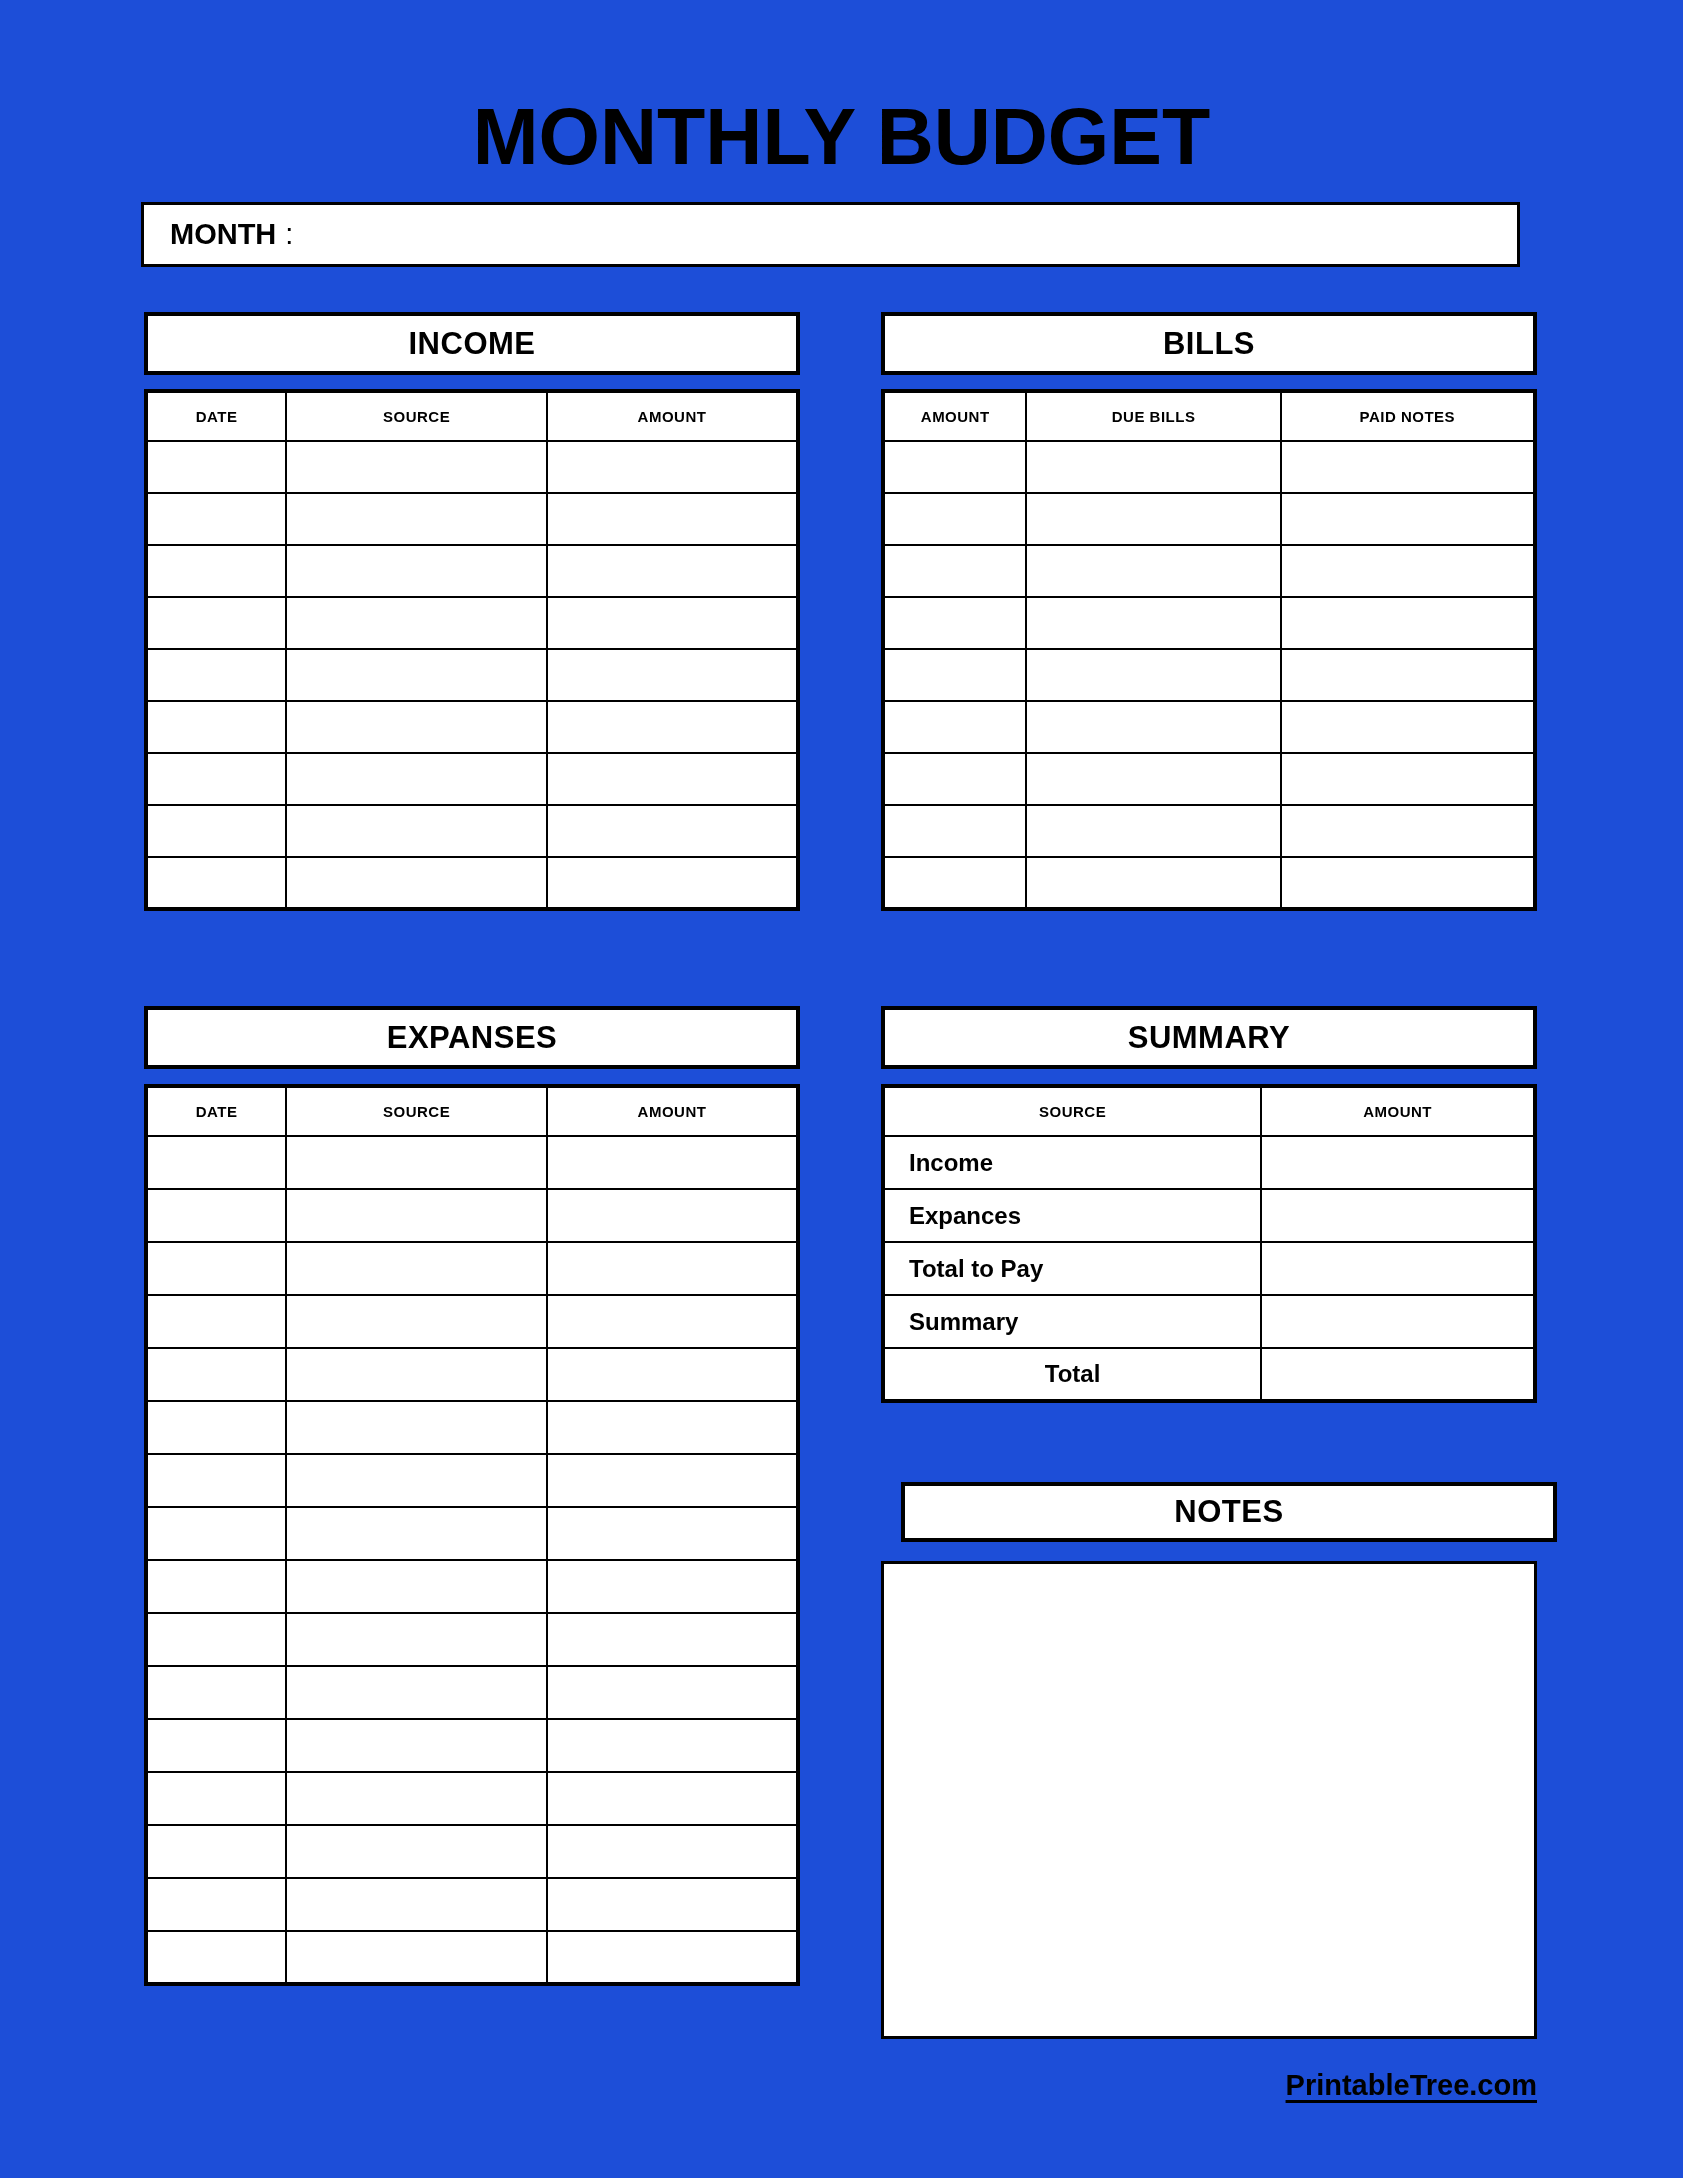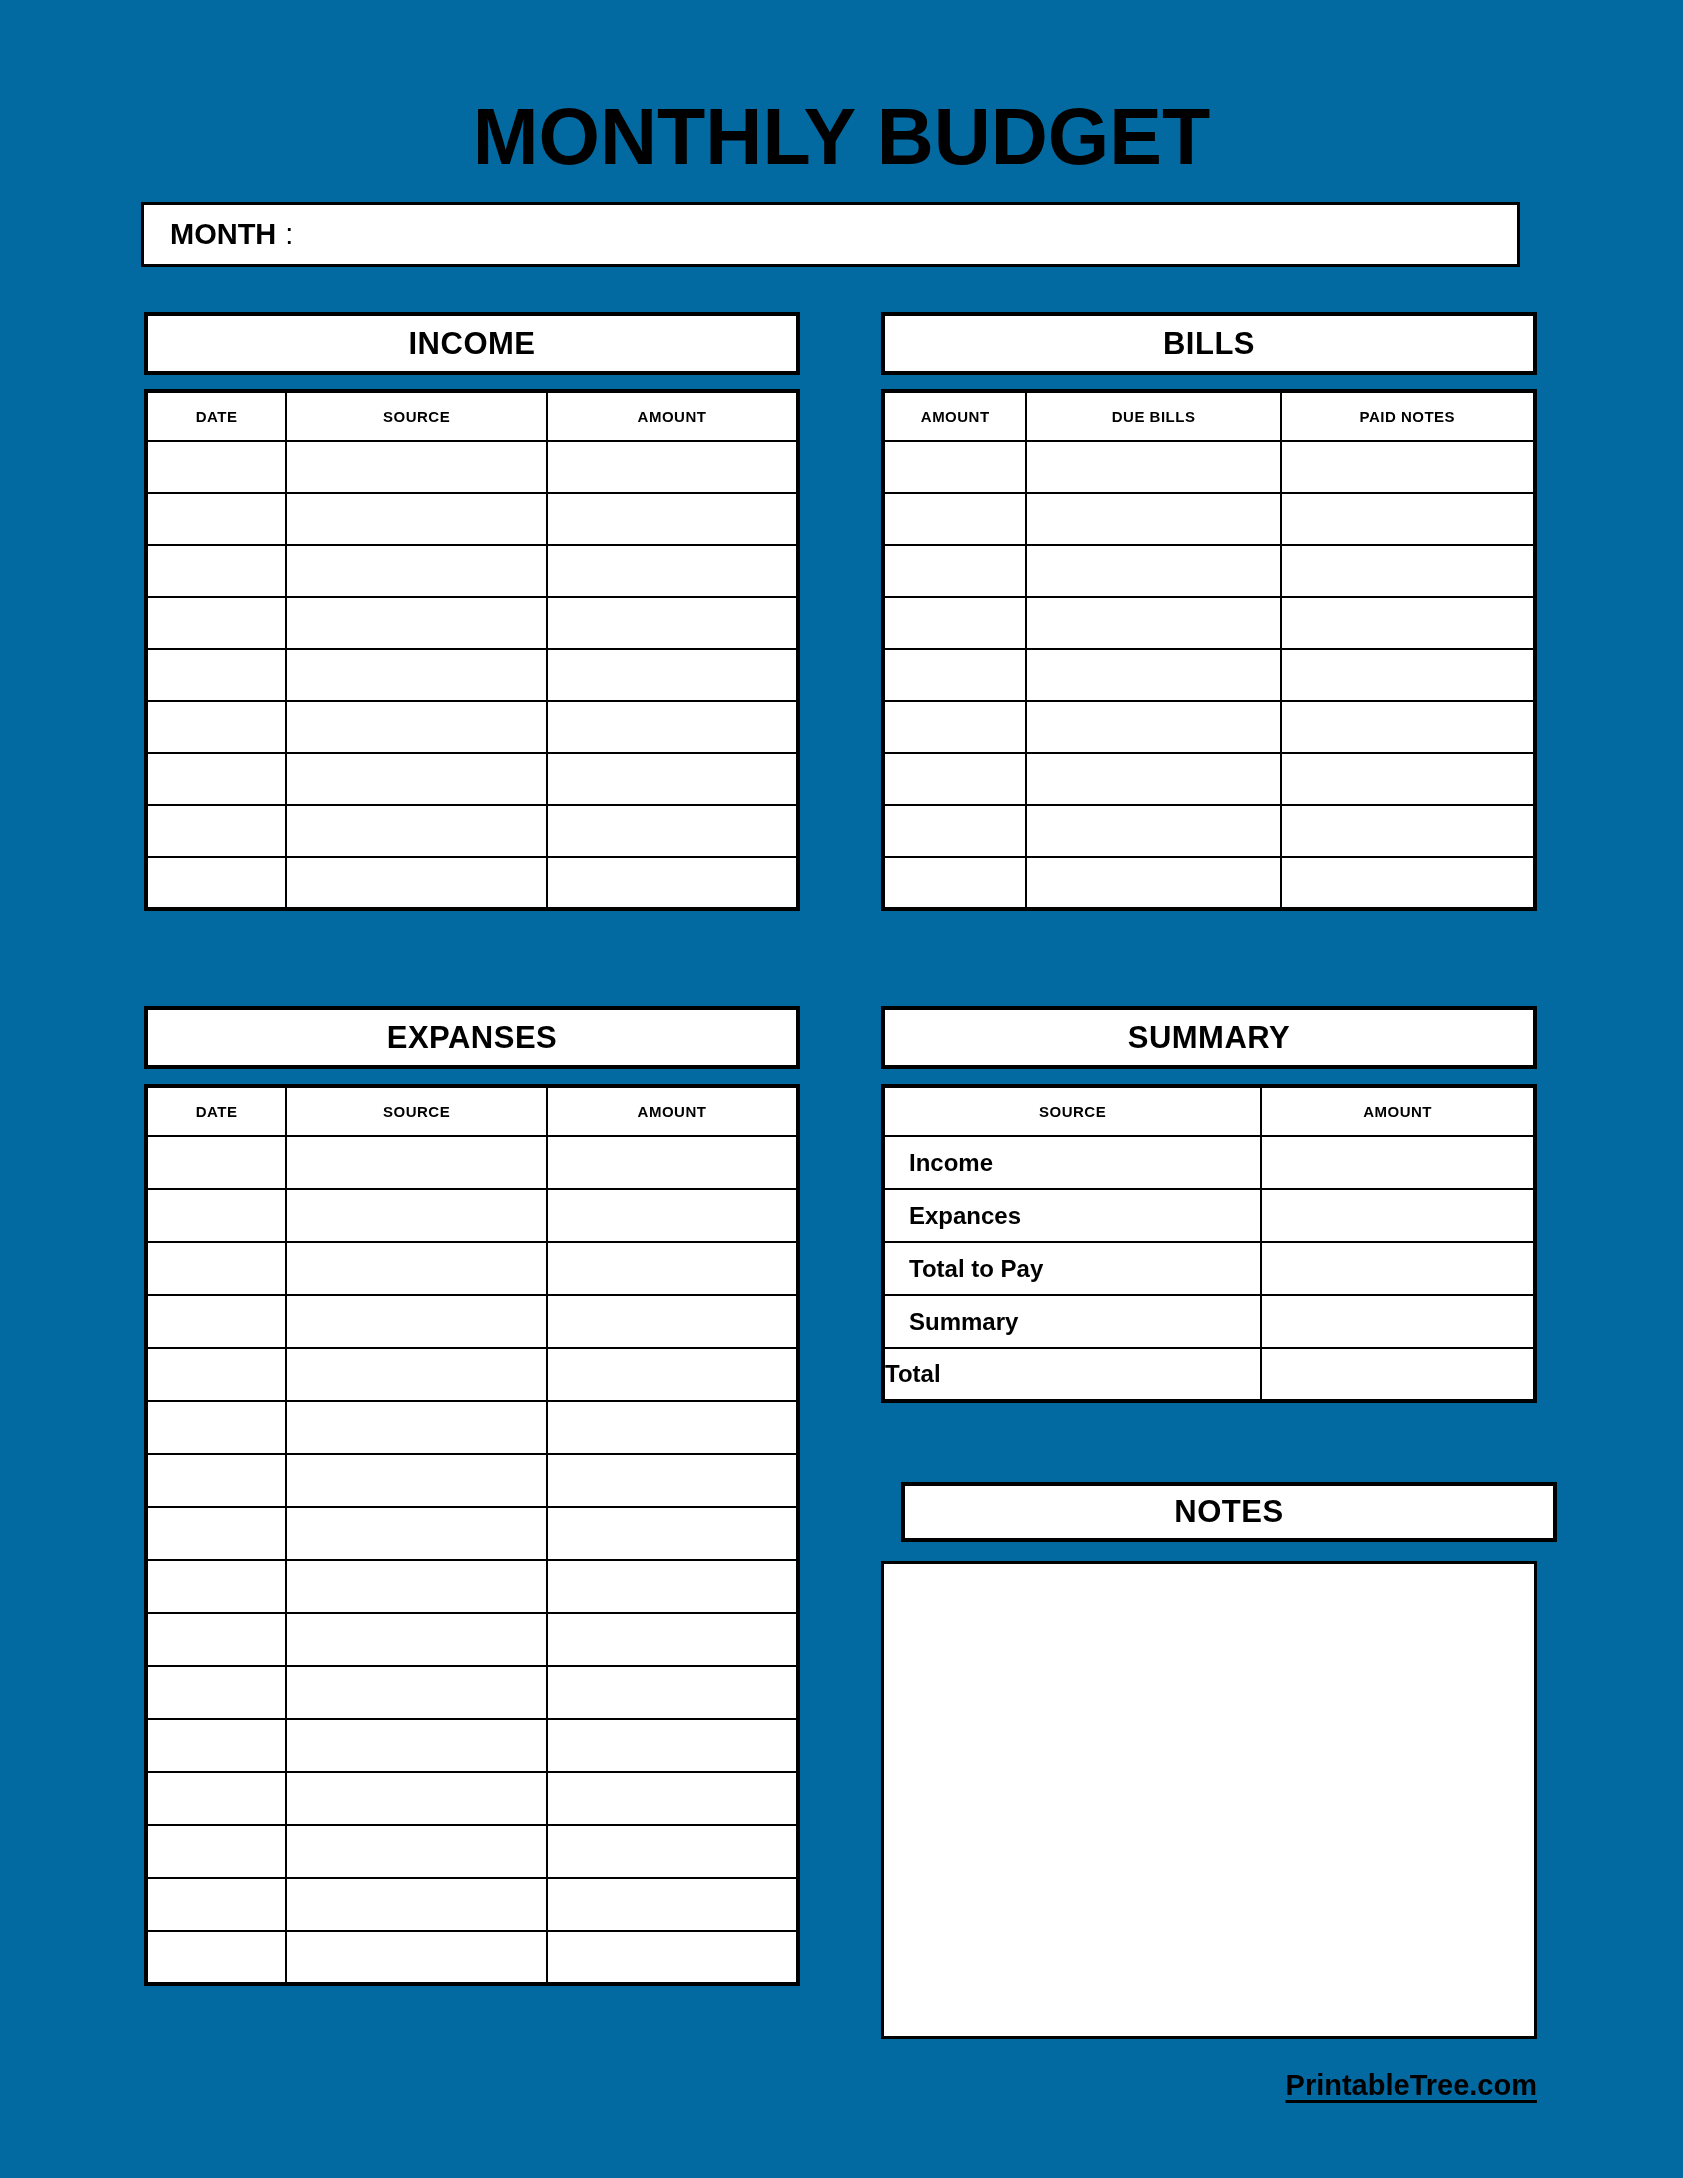--- a/index.html
+++ b/index.html
@@ -3,21 +3,21 @@
 <meta charset="utf-8">
 <style>
   * { margin:0; padding:0; box-sizing:border-box; }
   html,body { background:#ffffff; }
   body {
     width:1683px; height:2178px;
     position:relative;
     font-family:"Liberation Sans", sans-serif;
     color:#000;
   }
-  #page { position:absolute; inset:0; background:#0369a1; }
+  #page { position:absolute; inset:0; background:#1d4ed8; }
 
   .page-title {
     position:absolute; left:0; top:91px; width:1683px;
     text-align:center;
     font-size:79px; font-weight:900; letter-spacing:0px;
   }
 
   .month-box {
     position:absolute; left:141px; top:202px; width:1379px; height:65px;
     border:3px solid #000; background:#fff;
@@ -52,21 +52,21 @@
   #income-table   { left:144px; top:389px; }
   #bills-table    { left:881px; top:389px; }
   #expanses-table { left:144px; top:1084px; }
   #summary-table  { left:881px; top:1084px; }
   #expanses-table td { height:53px; }
   #summary-table  td { height:53px; }
   #summary-table td.label-cell {
     text-align:left; padding-left:24px; font-weight:bold; font-size:24px;
   }
   #summary-table td.total-cell {
-    text-align:left; font-weight:bold; font-size:24px;
+    text-align:center; font-weight:bold; font-size:24px;
   }
 
   .notes-box {
     position:absolute; left:881px; top:1561px; width:656px; height:478px;
     border:3px solid #000; background:#fff;
   }
 
   .footer {
     position:absolute; left:881px; top:2069px; width:656px;
     text-align:right;

